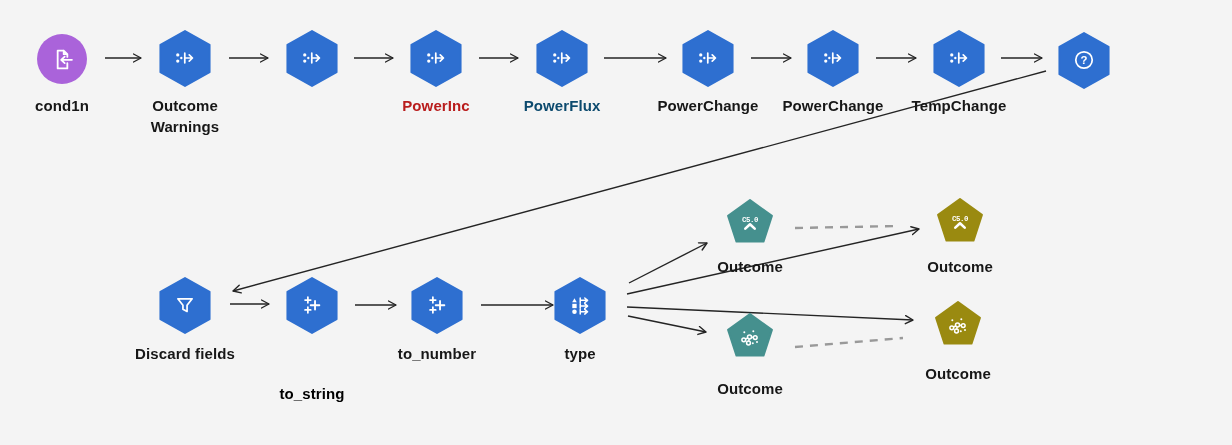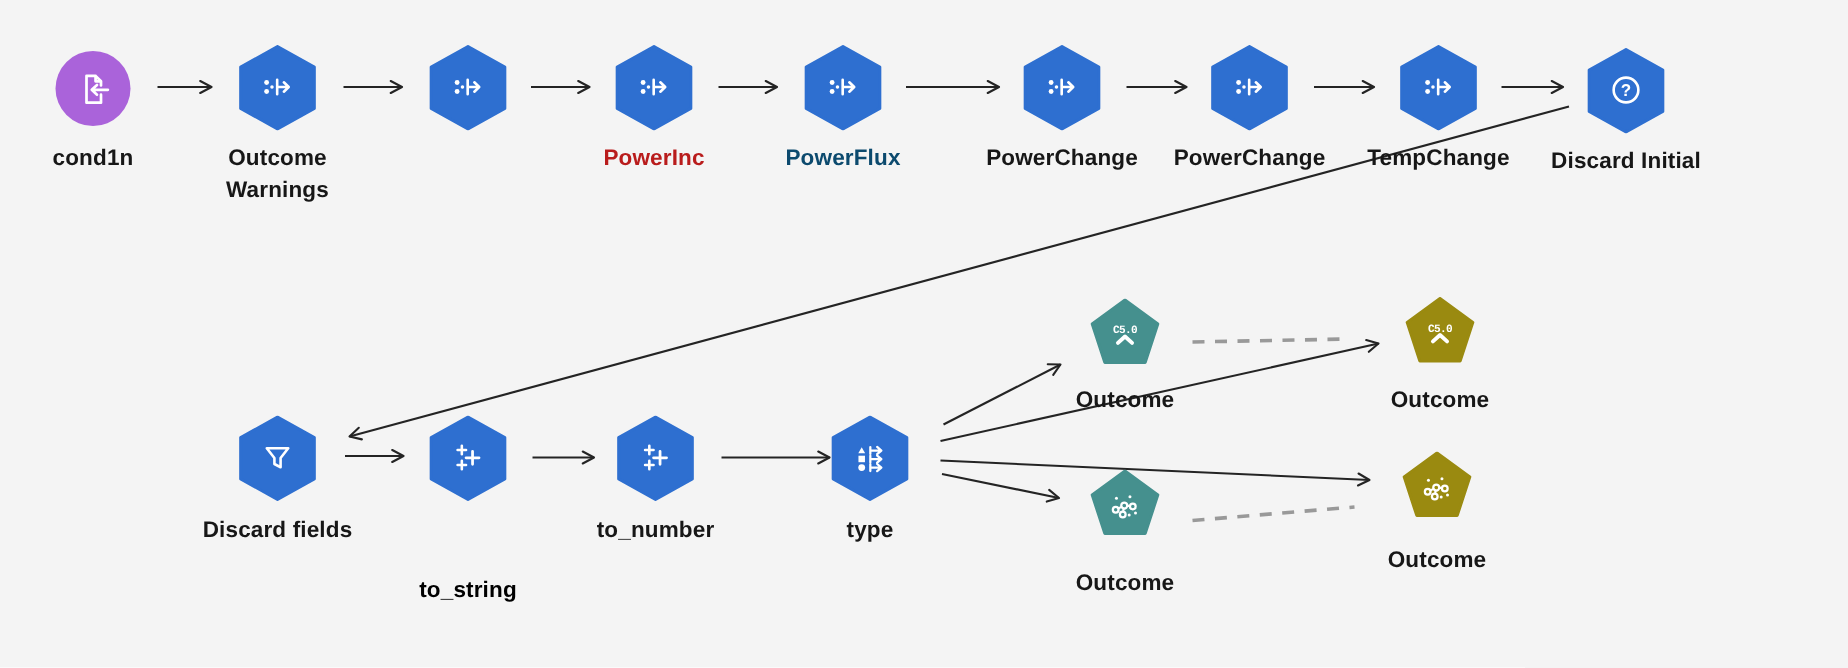--- a/index.html
+++ b/index.html
@@ -167,21 +167,20 @@
       <svg class="shape" width="52" height="57" viewBox="0 0 52 58">
         <polygon points="26,1 51,15 51,43 26,57 1,43 1,15" fill="#2e6fd0" stroke="#2e6fd0" stroke-width="2" stroke-linejoin="round"></polygon>
       </svg>
       <div class="icon">
         <svg viewBox="0 0 24 24">
           <circle cx="12" cy="12" r="7.6" fill="none" stroke="#ffffff" stroke-linecap="round" stroke-linejoin="round" stroke-width="1.6"></circle>
           <text x="12" y="15.6" text-anchor="middle" fill="#ffffff" font-family="Liberation Sans, sans-serif" font-size="10.5" font-weight="bold">?</text>
         </svg>
       </div>
     </div>
-    <div class="node-label" style="left: 999px; top: 97px; width: 170px; color: rgb(23, 23, 23);">Discard Initial</div>
     <div class="node hexagon" style="left: 159px; top: 276.5px; width: 52px; height: 57px;">
       <svg class="shape" width="52" height="57" viewBox="0 0 52 58">
         <polygon points="26,1 51,15 51,43 26,57 1,43 1,15" fill="#2e6fd0" stroke="#2e6fd0" stroke-width="2" stroke-linejoin="round"></polygon>
       </svg>
       <div class="icon">
         <svg viewBox="0 0 24 24">
           <path d="M5.4 6.3 H18.6 L13.9 12.3 V18 L10.1 16 V12.3 Z" fill="none" stroke="#ffffff" stroke-linecap="round" stroke-linejoin="round" stroke-width="1.6"></path>
         </svg>
       </div>
     </div>

